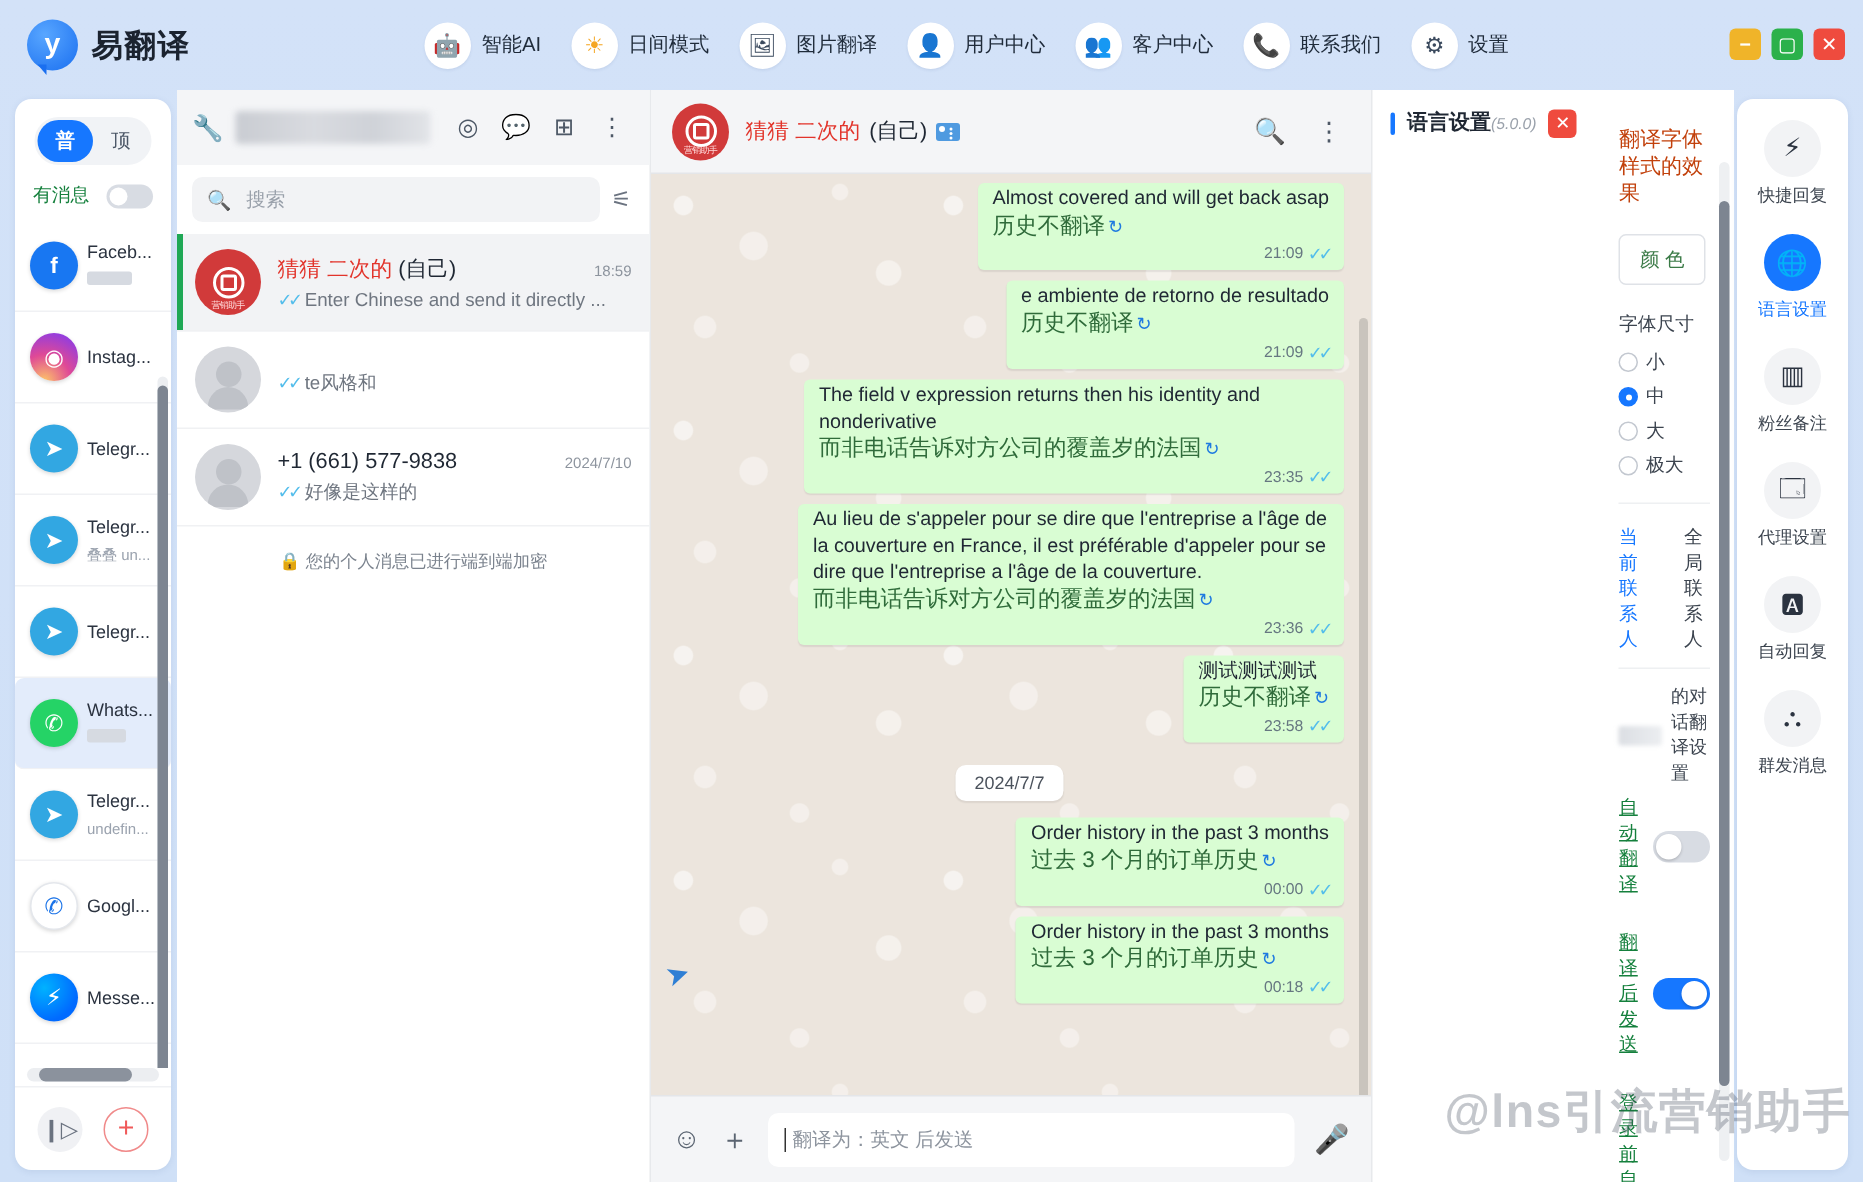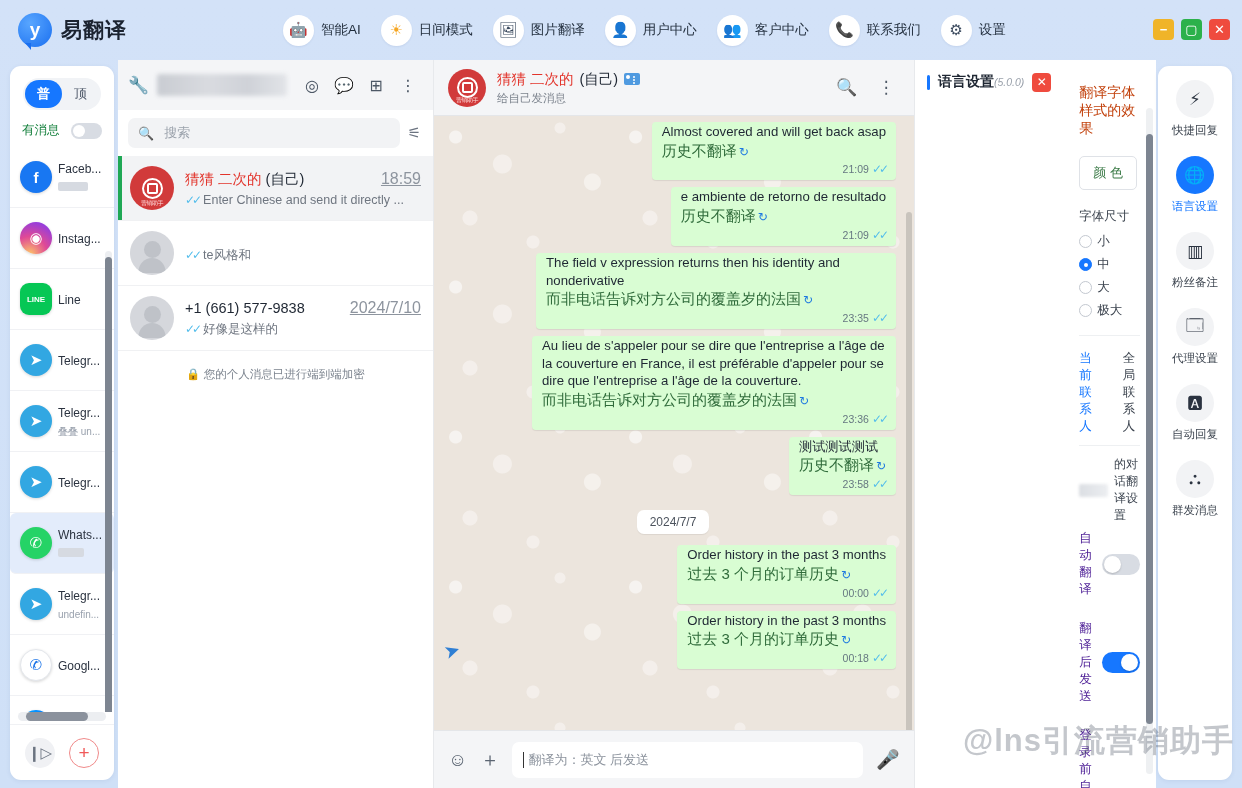--- a/index.html
+++ b/index.html
@@ -184,21 +184,21 @@
   }
   .av .person { width: 17px; height: 17px; border-radius: 50%; background: #bfc2c8; margin-top: -7px; }
   .av .person-body {
     position: absolute; bottom: 2px; left: 50%; transform: translateX(-50%);
     width: 27px; height: 15px; border-radius: 14px 14px 0 0; background: #bfc2c8;
   }
   .ci-body { flex: 1; min-width: 0; }
   .ci-top { display: flex; align-items: baseline; justify-content: space-between; }
   .ci-name { font-size: 14.5px; color: #1f2733; white-space: nowrap; overflow: hidden; }
   .ci-name .red { color: #e2342b; }
-  .ci-time { font-size: 16px; color: #8d949e; margin-left: 6px; flex: 0 0 auto; text-decoration: underline; }
+  .ci-time { font-size: 10px; color: #8d949e; margin-left: 6px; flex: 0 0 auto; }
   .ci-sub { font-size: 12.5px; color: #6f7680; margin-top: 4px; white-space: nowrap;
             overflow: hidden; text-overflow: ellipsis; display: flex; align-items: center; gap: 4px; }
   .ticks { color: #53bdeb; font-size: 12px; letter-spacing: -3px; flex: 0 0 auto; }
   .cl-enc {
     text-align: center; font-size: 11.5px; color: #7b838e; padding: 16px 0 0;
   }
 
   
   .chat {
     position: absolute; left: 434px; top: 60px; width: 480px; height: 728px;
@@ -327,21 +327,21 @@
   .contact-row { display: flex; align-items: center; gap: 6px; margin-top: 10px; }
   .contact-blur {
     width: 92px; height: 13px; background: linear-gradient(90deg,#dbdee3,#eceef1);
     border-radius: 2px; filter: blur(1.4px);
   }
   .contact-tail { font-size: 12px; color: #3c444f; }
   .set-row {
     display: flex; align-items: center; justify-content: space-between;
     margin-top: 14px; min-height: 26px;
   }
-  .set-name { font-size: 12.5px; color: #4c1d95; }
+  .set-name { font-size: 12.5px; color: #15803d; text-decoration: underline; }
   .switch {
     width: 38px; height: 21px; border-radius: 11px; background: #d8dce3; position: relative;
     flex: 0 0 38px;
   }
   .switch::after {
     content: ""; position: absolute; top: 2px; left: 2px; width: 17px; height: 17px;
     border-radius: 50%; background: #fff; box-shadow: 0 1px 2px rgba(0,0,0,.18);
   }
   .switch.on { background: #1677ff; }
   .switch.on::after { left: 19px; }
@@ -439,24 +439,20 @@
       <span class="switch-sm"></span>
     </div>
     <div class="rail-list">
       <div class="acct">
         <span class="acct-ico ic-fb">f</span>
         <span class="acct-txt"><span class="acct-name">Faceb...</span><br><span class="blur-bar" style="width:30px"></span></span>
       </div>
       <div class="acct">
         <span class="acct-ico ic-ig">◉</span>
         <span class="acct-txt"><span class="acct-name">Instag...</span></span>
-      </div>
-      <div class="acct">
-        <span class="acct-ico ic-line">LINE</span>
-        <span class="acct-txt"><span class="acct-name">Line</span></span>
       </div>
       <div class="acct">
         <span class="acct-ico ic-tg">➤</span>
         <span class="acct-txt"><span class="acct-name">Telegr...</span></span>
       </div>
       <div class="acct">
         <span class="acct-ico ic-tg">➤</span>
         <span class="acct-txt"><span class="acct-name">Telegr...</span><br><span class="acct-sub">叠叠 un...</span></span>
       </div>
       <div class="acct">
@@ -567,21 +563,20 @@
       <div class="av self" style="width:38px;height:38px;flex:0 0 38px;">
         <div class="ring"></div>
         <div class="selfbadge">营销助手</div>
       </div>
       <div class="ch-title">
         <div class="ch-name">
           <span class="red">猜猜 二次的</span>
             <span> (自己)</span>
           <span class="ch-badge"></span>
         </div>
-        <div class="ch-sub">给自己发消息</div>
       </div>
       <span class="ch-ico">🔍</span>
       <span class="ch-ico">⋮</span>
     </div>
 
     <div class="msgs">
       <div class="msgs-inner">
 
         <div class="bubble-row out">
           <div class="bubble" style="max-width:288px">

